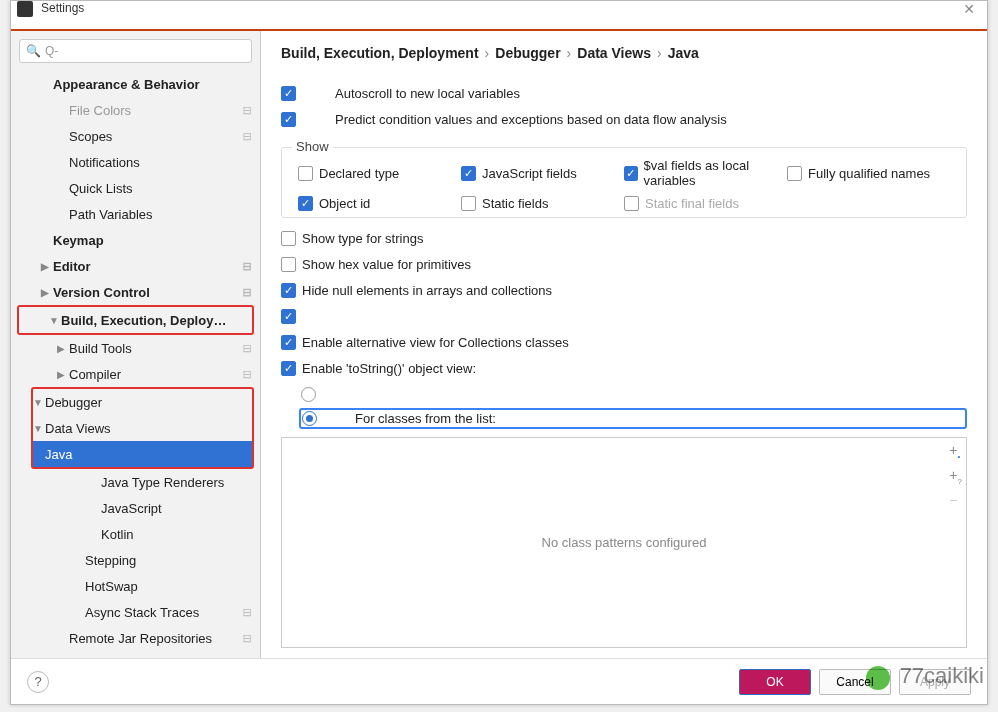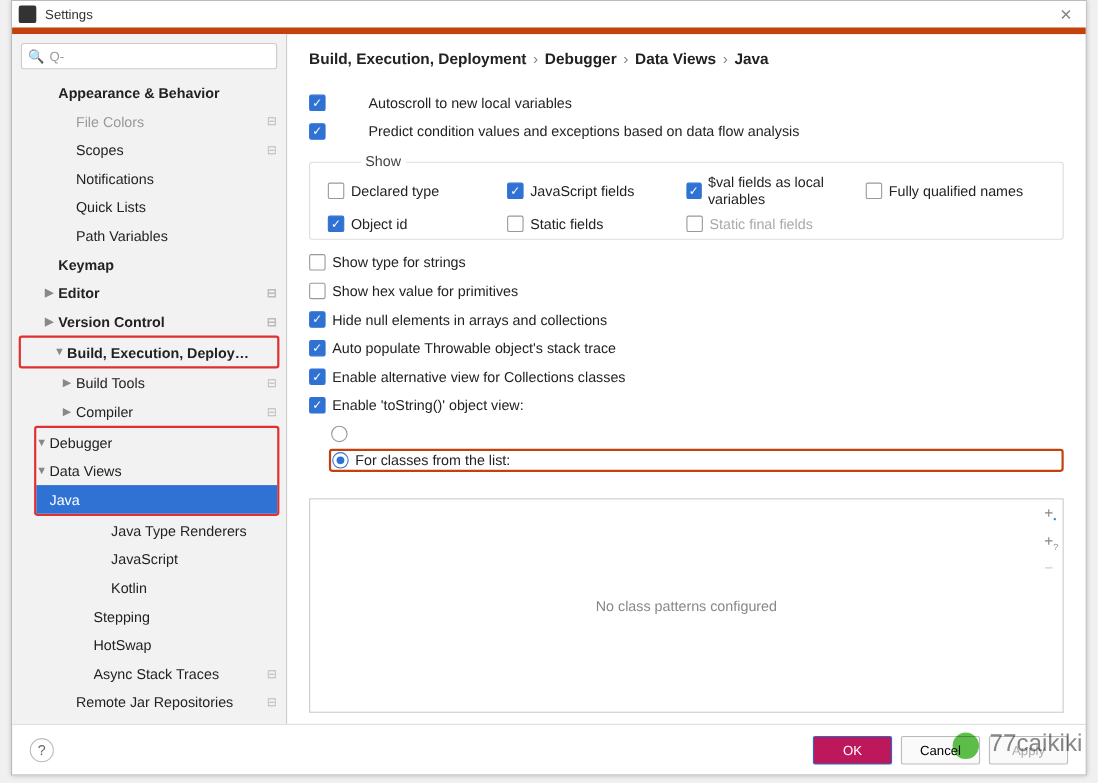--- a/index.html
+++ b/index.html
@@ -1,18 +1,18 @@
 <!DOCTYPE html>
 <html><head>
 <meta charset="utf-8">
 <style>
   * { box-sizing: border-box; margin: 0; padding: 0; font-family: "Segoe UI", Arial, sans-serif; }
   body { background: #f0f0f0; width: 998px; height: 712px; overflow: hidden; position: relative; }
   .dialog { position: absolute; left: 10px; top: 0; width: 978px; height: 705px; background: #fff; border: 1px solid #bbb; box-shadow: 0 0 4px rgba(0,0,0,0.2); display: flex; flex-direction: column; }
-  .titlebar { height: 30px; background: #fff; border-bottom: 6px solid #c2410c; display: flex; align-items: center; padding: 0 6px; }
+  .titlebar { height: 30px; background: #fff; border-bottom: 2px solid #c2410c; display: flex; align-items: flex-start; padding: 0 6px; }
   .app-icon { width: 16px; height: 16px; background: #333; border-radius: 2px; margin-right: 8px; }
   .title-text { font-size: 12px; color: #333; flex: 1; }
   .close-x { font-size: 14px; color: #888; cursor: pointer; padding: 0 6px; }
   .body { flex: 1; display: flex; overflow: hidden; }
   .sidebar { width: 250px; border-right: 1px solid #ccc; display: flex; flex-direction: column; background: #f2f2f2; }
   .search-wrap { padding: 8px; }
   .search { width: 100%; height: 24px; border: 1px solid #ccc; border-radius: 3px; background: #fff; display:flex; align-items:center; padding: 0 6px; color:#999; font-size:12px; }
   .tree { flex: 1; overflow-y: auto; font-size: 13px; position:relative; }
   .tree-item { display:flex; align-items:center; height:26px; padding-left: 10px; cursor: pointer; color:#222; }
   .tree-item .arrow { width:12px; display:inline-block; color:#888; font-size:10px; }
@@ -30,25 +30,25 @@
   .breadcrumb { font-size: 14px; font-weight: bold; color: #222; margin-bottom: 20px; }
   .breadcrumb .sep { color: #888; font-weight: normal; margin: 0 6px; }
   .opts { font-size: 13px; color: #222; }
   .opt-row { display:flex; align-items:center; min-height: 24px; margin-bottom: 2px; }
   .chk { width:15px; height:15px; border:1px solid #999; border-radius:2px; margin-right:6px; display:inline-flex; align-items:center; justify-content:center; font-size:11px; color:#fff; }
   .chk.on { background:#2f72d4; border-color:#2f72d4; }
   .radio { width:15px; height:15px; border:1px solid #999; border-radius:50%; margin-right:6px; display:inline-flex; align-items:center; justify-content:center; }
   .radio.on { border-color:#2f72d4; }
   .radio.on::after { content:""; width:7px; height:7px; background:#2f72d4; border-radius:50%; }
   .fieldset { border:1px solid #ddd; border-radius:3px; padding: 10px 16px 6px 16px; margin: 6px 0 8px 0; position:relative; }
-  .fieldset-legend { position:absolute; top:-9px; left:10px; background:#fff; padding:0 4px; font-size:13px; color:#444;margin-left:36px; }
+  .fieldset-legend { position:absolute; top:-9px; left:10px; background:#fff; padding:0 4px; font-size:13px; color:#444; }
   .show-grid { display:flex; flex-wrap:wrap; gap: 8px 0; }
   .show-grid .cell { display:flex; align-items:center; width:25%; }
   .disabled { color:#aaa; }
-  .classlist-wrap { border:2px solid #c2410c; border-radius:3px; padding:1px; margin-bottom:20px; display:inline-flex; align-items:center; }
+  .classlist-wrap { border:2px solid #3b82f6; border-radius:3px; padding:1px; margin-bottom:4px; display:inline-flex; align-items:center;gap:32px; }
   .classes-area { flex:1; border:1px solid #ccc; position:relative; margin-top:4px; margin-bottom:10px; display:flex; align-items:center; justify-content:center; color:#888; font-size:13px; }
   .side-tools { position:absolute; right:4px; top:4px; display:flex; flex-direction:column; gap:6px; color:#888; font-size:14px; }
   .footer { border-top:1px solid #ddd; height:46px; display:flex; align-items:center; padding: 0 16px; }
   .help { width:22px; height:22px; border:1px solid #bbb; border-radius:50%; display:flex; align-items:center; justify-content:center; color:#666; font-size:13px; }
   .spacer { flex:1; }
   .btn { height:26px; min-width:72px; border:1px solid #bbb; background:#fafafa; font-size:12px; margin-left:8px; border-radius:2px; cursor:pointer; }
   .btn.primary { background:#be185d; color:#fff; border-color:#2d6ac2; }
   .btn.disabled-btn { color:#aaa; }
   .watermark { position:absolute; right:14px; bottom:22px; font-size:22px; font-family: "Comic Sans MS", cursive; color:#888; mix-blend-mode:multiply; }
   .under-label { font-size:13px;margin-left:33px; }
@@ -240,21 +240,20 @@
         <div class="opt-row">
             <span class="chk"></span>
             <span>Show hex value for primitives</span>
           </div>
         <div class="opt-row">
             <span class="chk on">✓</span>
             <span>Hide null elements in arrays and collections</span>
           </div>
         <div class="opt-row">
             <span class="chk on">✓</span>
-            <span>Auto populate Throwable object's stack trace</span>
           </div>
         <div class="opt-row">
             <span class="chk on">✓</span>
             <span>Enable alternative view for Collections classes</span>
           </div>
         <div class="opt-row">
             <span class="chk on">✓</span>
             <span>Enable 'toString()' object view:</span>
           </div>
         <div class="opt-row" style="padding-left:20px;">

